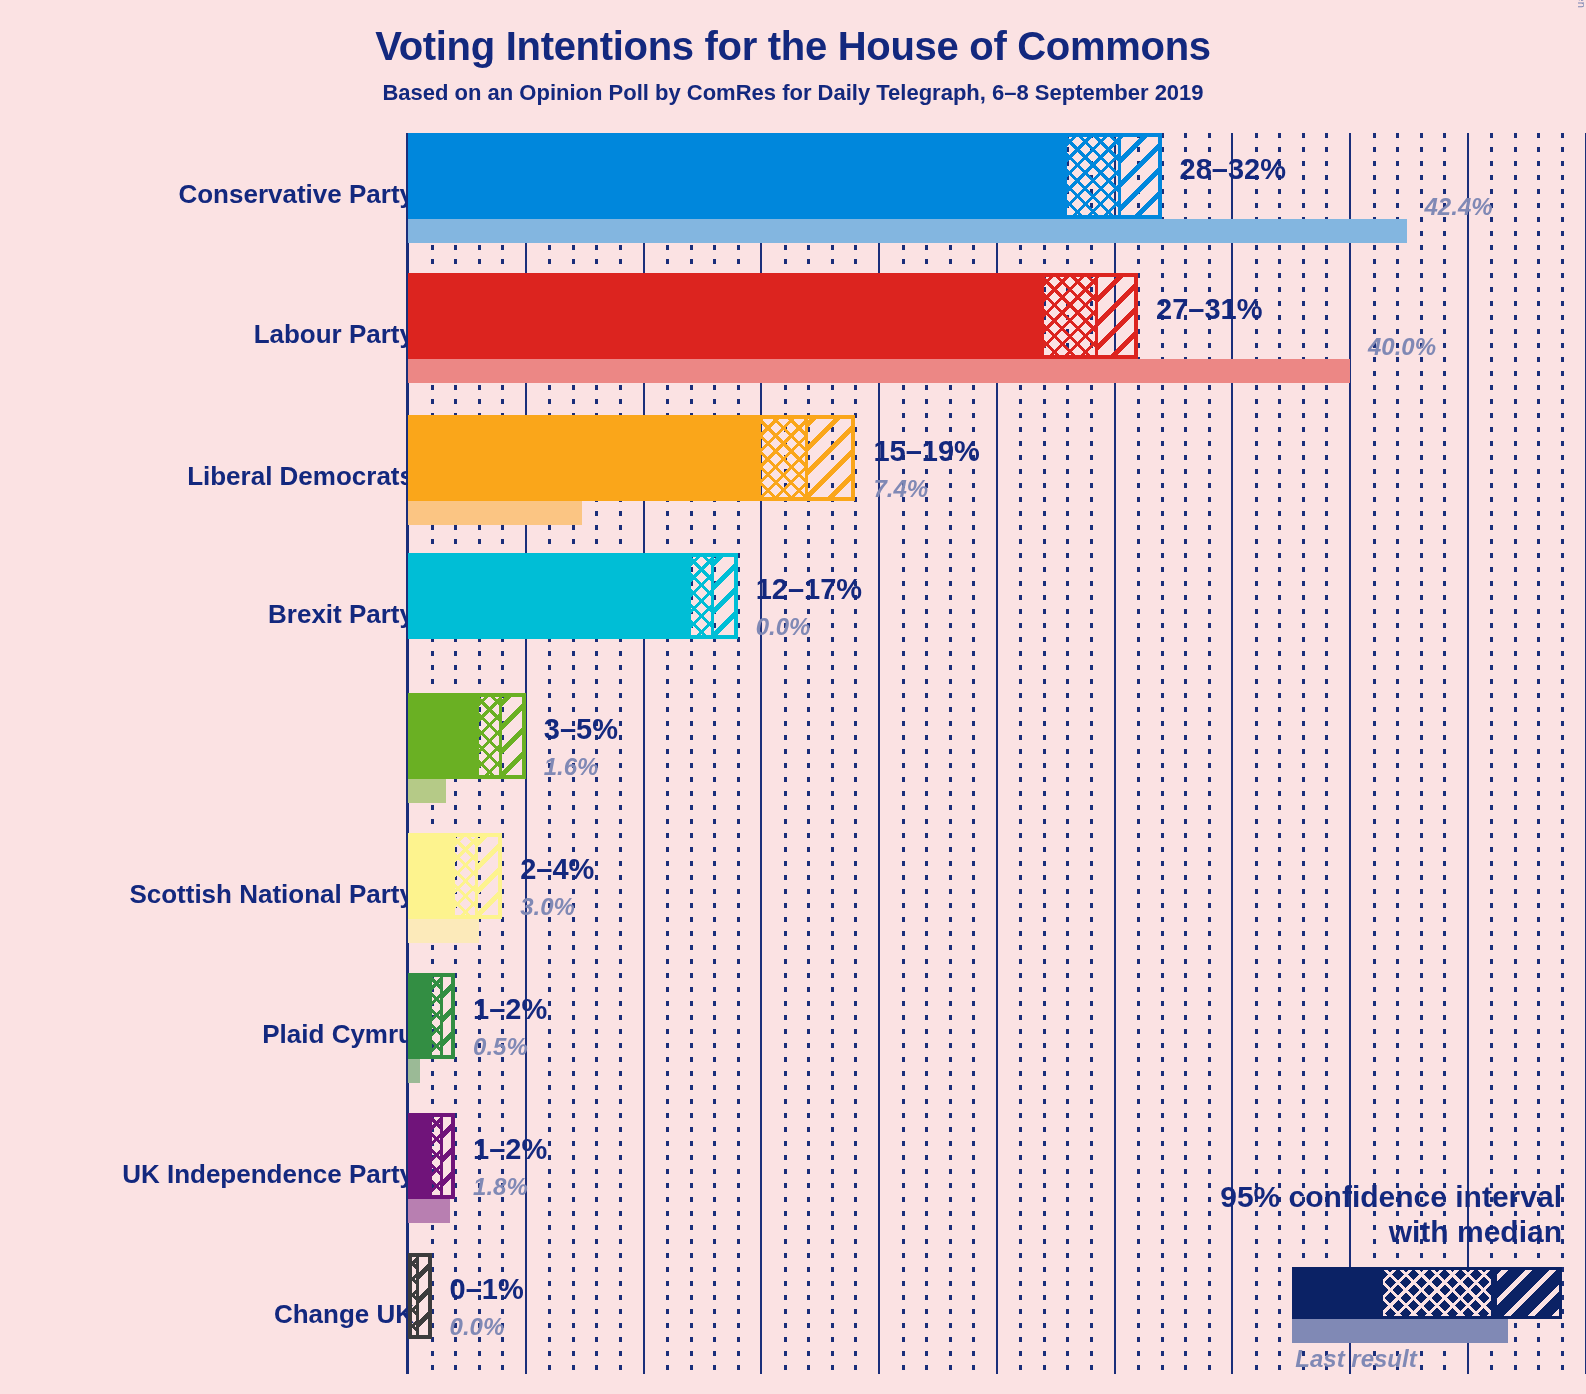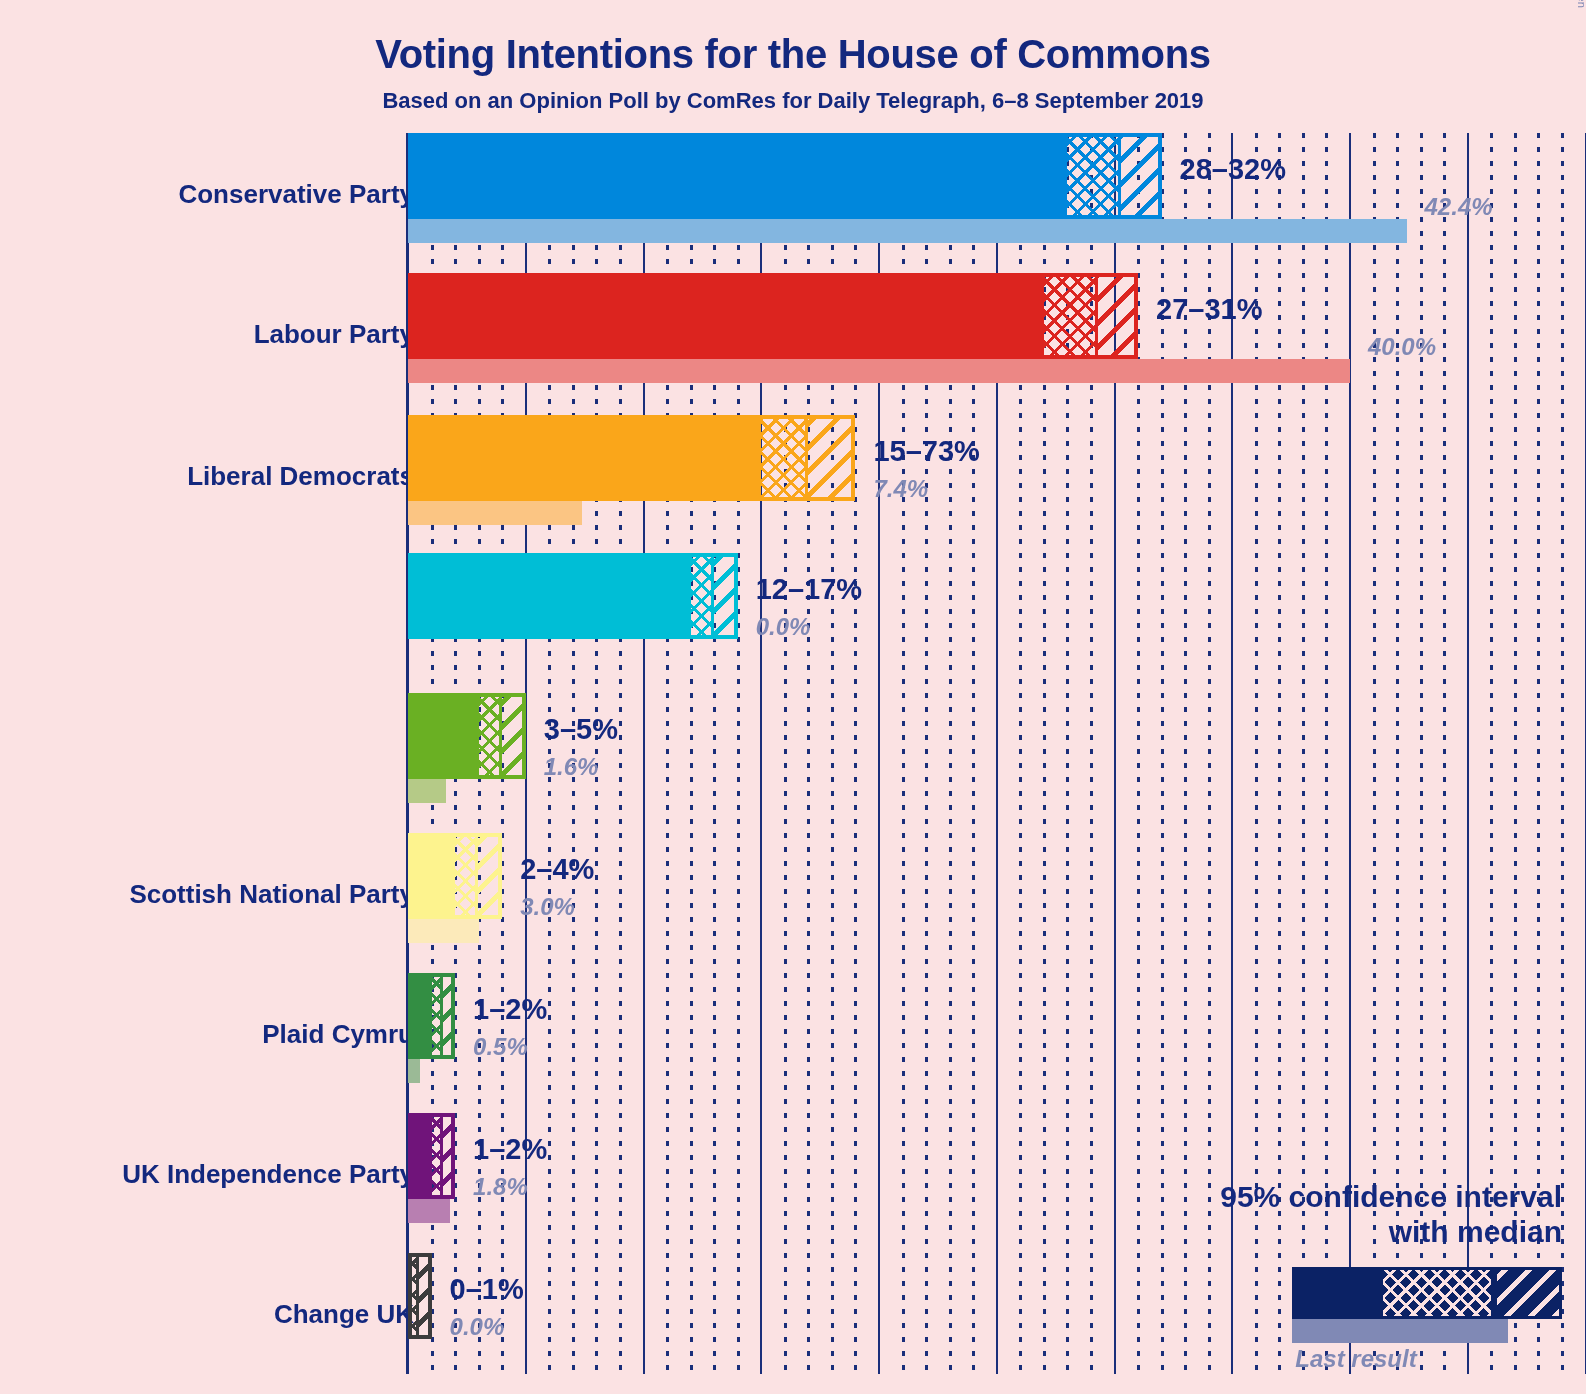--- a/index.html
+++ b/index.html
@@ -8,21 +8,21 @@
     background:#FBE2E3;
     font-family:"Liberation Sans", sans-serif;
     position:relative;overflow:hidden;
     -webkit-font-smoothing:antialiased;
   }
 
   
   #header{position:absolute;left:0;top:0;width:1586px;text-align:center;}
   #chart-title{
     font-size:40px;font-weight:bold;color:#13287E;
-    letter-spacing:-.3px;margin:0;padding-top:32px;line-height:1.12;
+    letter-spacing:-.3px;margin:0;padding-top:24px;line-height:1.12;
   }
   #chart-subtitle{
     font-size:22px;font-weight:bold;color:#13287E;
     margin:0;padding-top:12px;line-height:1.1;
   }
 
   
   #copyright{
     position:absolute;right:-2px;top:8px;
     font-size:11px;color:#8089B5;
@@ -200,25 +200,26 @@
         <div class="row-label">Liberal Democrats</div>
         <div class="bars" style="width: 1178px;">
           <div class="last-bar" style="width: 174.27px; background: rgb(251, 197, 131);"></div>
           <div class="ci-bar" style="width: 447.45px;">
             <div class="ci-solid" style="width: 353.25px; background: rgb(250, 166, 26);"></div>
             <div class="ci-cross" style="left: 353.25px; width: 44.745px; background-image: repeating-linear-gradient(45deg, rgb(250, 166, 26) 0px, rgb(250, 166, 26) 3px, transparent 3px, transparent 11px), repeating-linear-gradient(-45deg, rgb(250, 166, 26) 0px, rgb(250, 166, 26) 3px, transparent 3px, transparent 11px);"></div>
             <div class="ci-diag" style="left: 397.995px; width: 49.455px; background-image: repeating-linear-gradient(-45deg, rgb(250, 166, 26) 0px, rgb(250, 166, 26) 5px, transparent 5px, transparent 17px);"></div>
             <div style="position: absolute; top: 0px; bottom: 0px; width: 3px; background: rgb(250, 166, 26); left: 396.995px;"></div>
             <div class="ci-frame" style="border: 4px solid rgb(250, 166, 26);"></div>
           </div>
-          <div class="val-main" style="left: 465.45px;">15–73%</div>
+          <div class="val-main" style="left: 465.45px;">15–19%</div>
           <div class="val-last" style="left: 465.45px;">7.4%</div>
         </div>
       </div>
       <div class="row" style="top: 420px;">
+        <div class="row-label">Brexit Party</div>
         <div class="bars" style="width: 1178px;">
           <div class="ci-bar" style="width: 329.7px;">
             <div class="ci-solid" style="width: 282.6px; background: rgb(0, 190, 214);"></div>
             <div class="ci-cross" style="left: 282.6px; width: 21.195px; background-image: repeating-linear-gradient(45deg, rgb(0, 190, 214) 0px, rgb(0, 190, 214) 3px, transparent 3px, transparent 11px), repeating-linear-gradient(-45deg, rgb(0, 190, 214) 0px, rgb(0, 190, 214) 3px, transparent 3px, transparent 11px);"></div>
             <div class="ci-diag" style="left: 303.795px; width: 25.905px; background-image: repeating-linear-gradient(-45deg, rgb(0, 190, 214) 0px, rgb(0, 190, 214) 5px, transparent 5px, transparent 17px);"></div>
             <div style="position: absolute; top: 0px; bottom: 0px; width: 3px; background: rgb(0, 190, 214); left: 302.795px;"></div>
             <div class="ci-frame" style="border: 4px solid rgb(0, 190, 214);"></div>
           </div>
           <div class="val-main" style="left: 347.7px;">12–17%</div>
           <div class="val-last" style="left: 347.7px;">0.0%</div>

